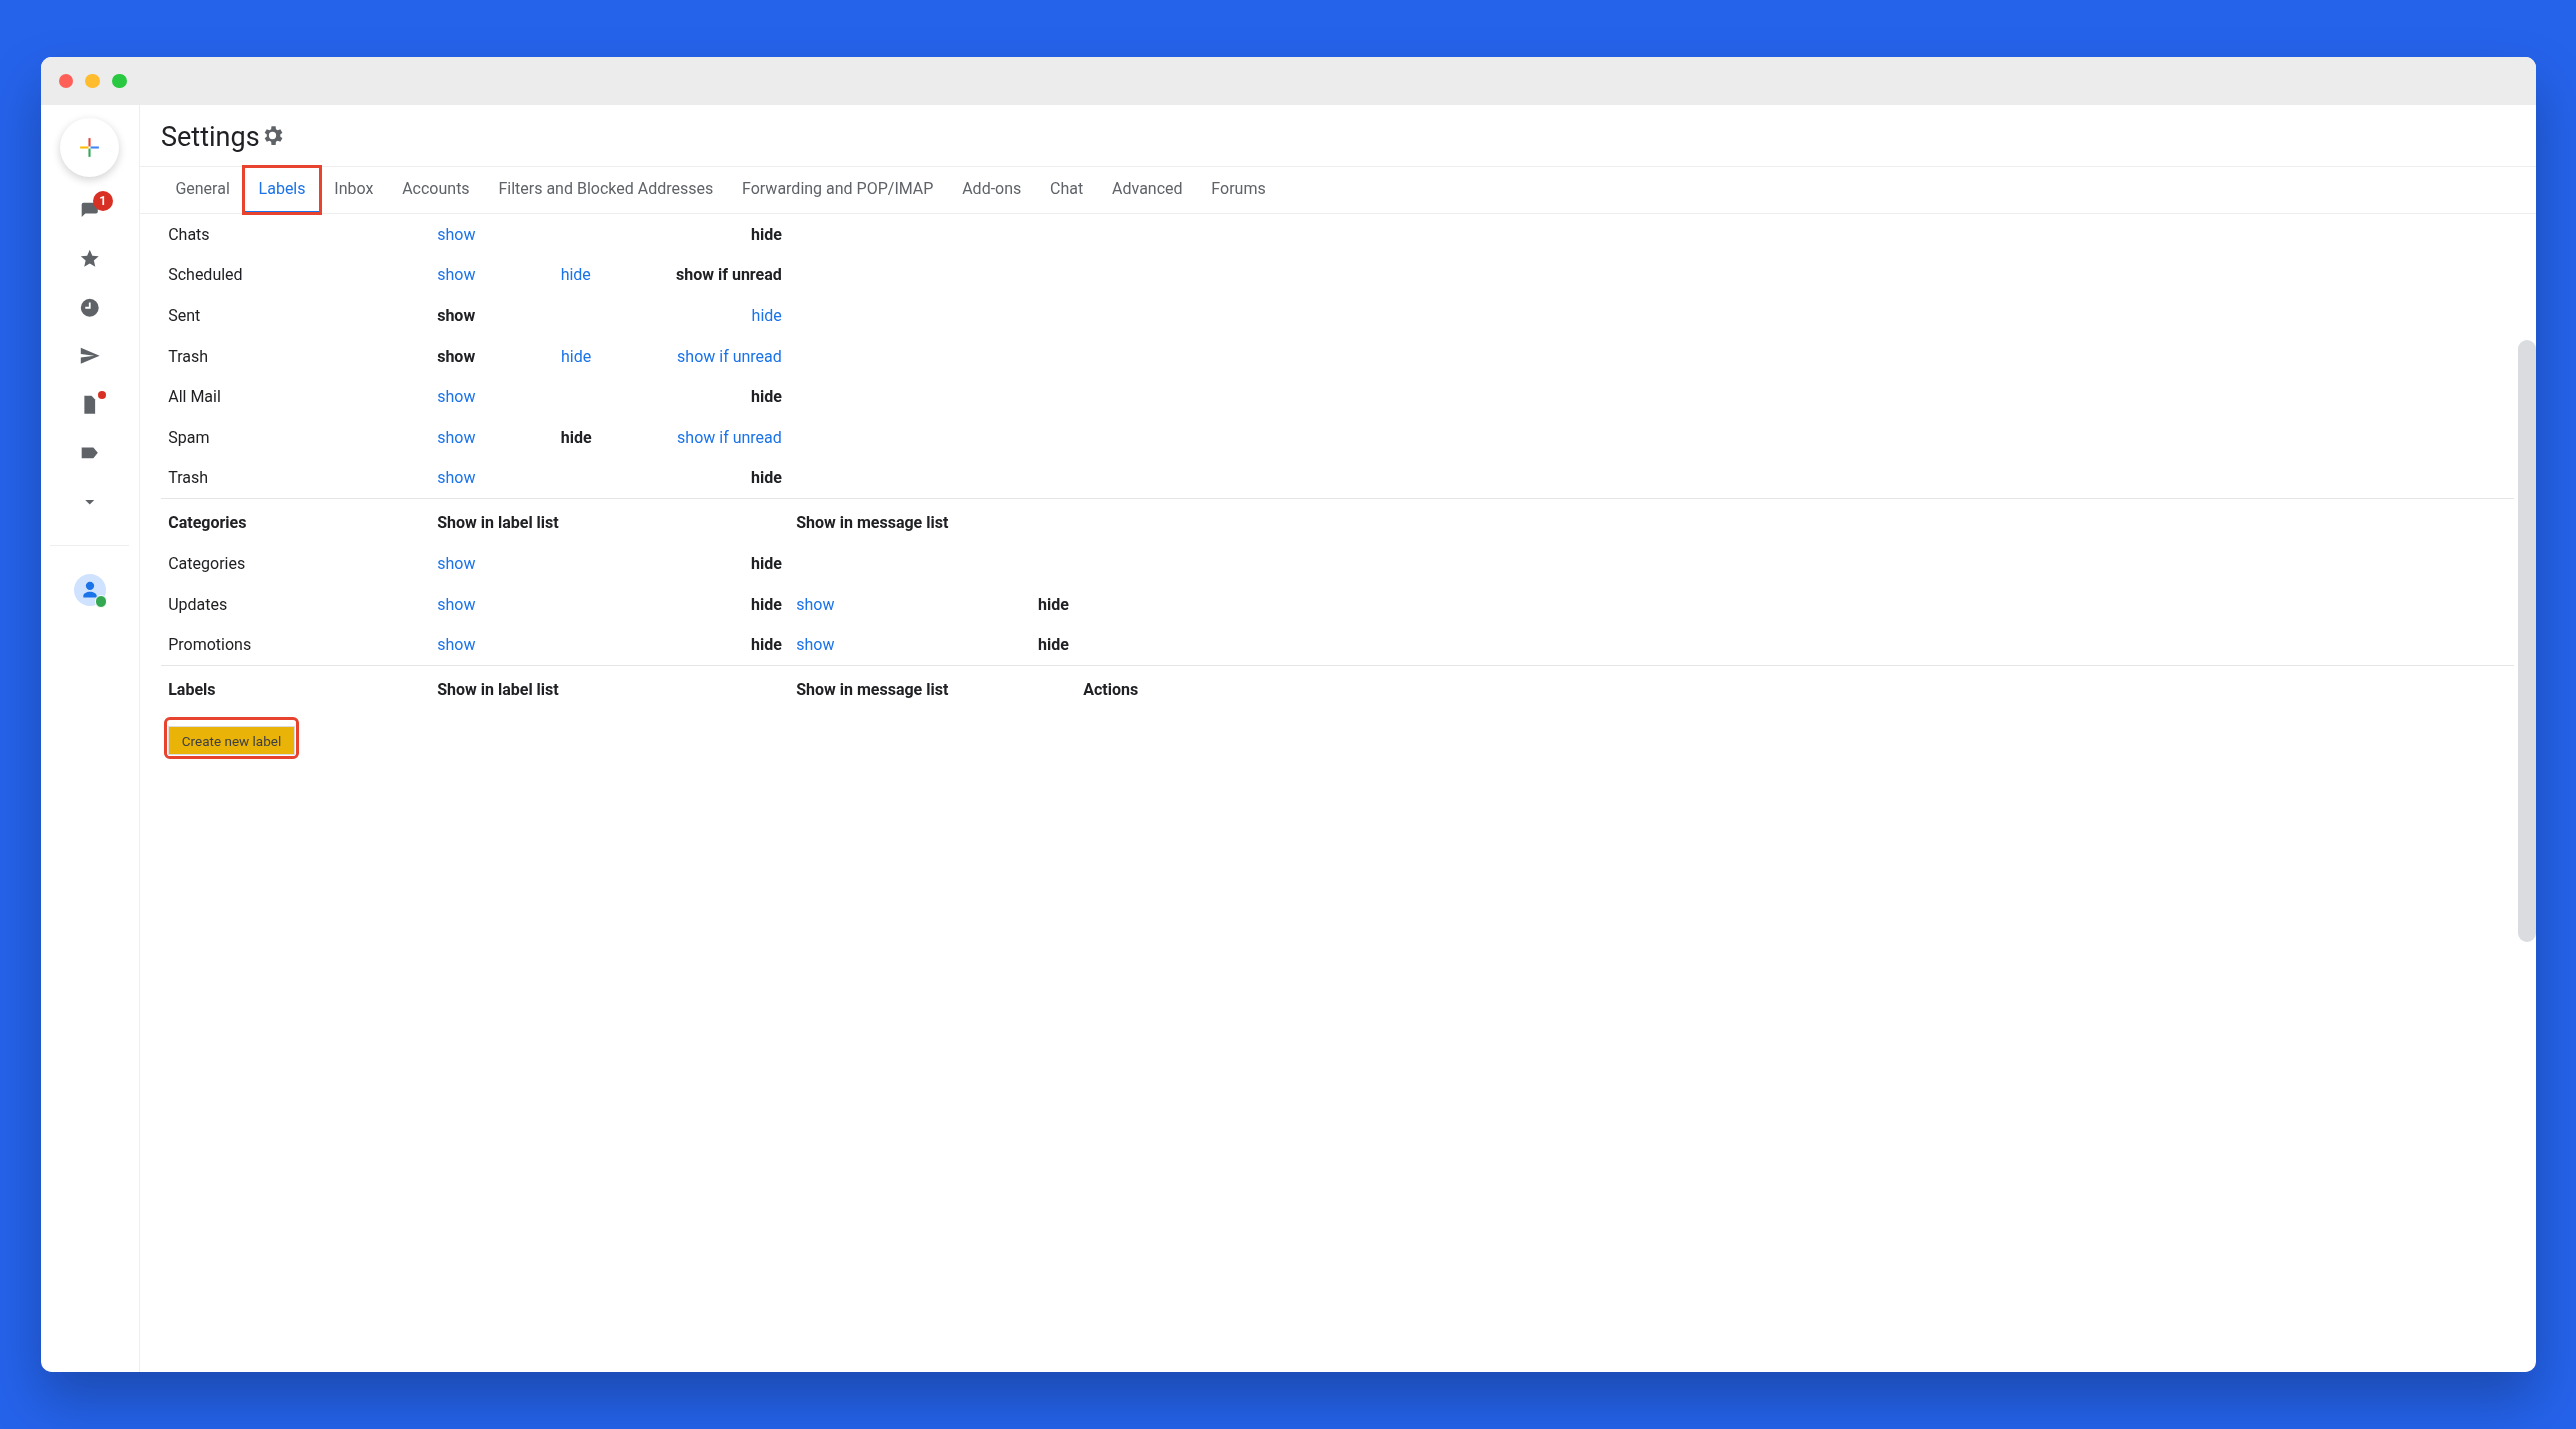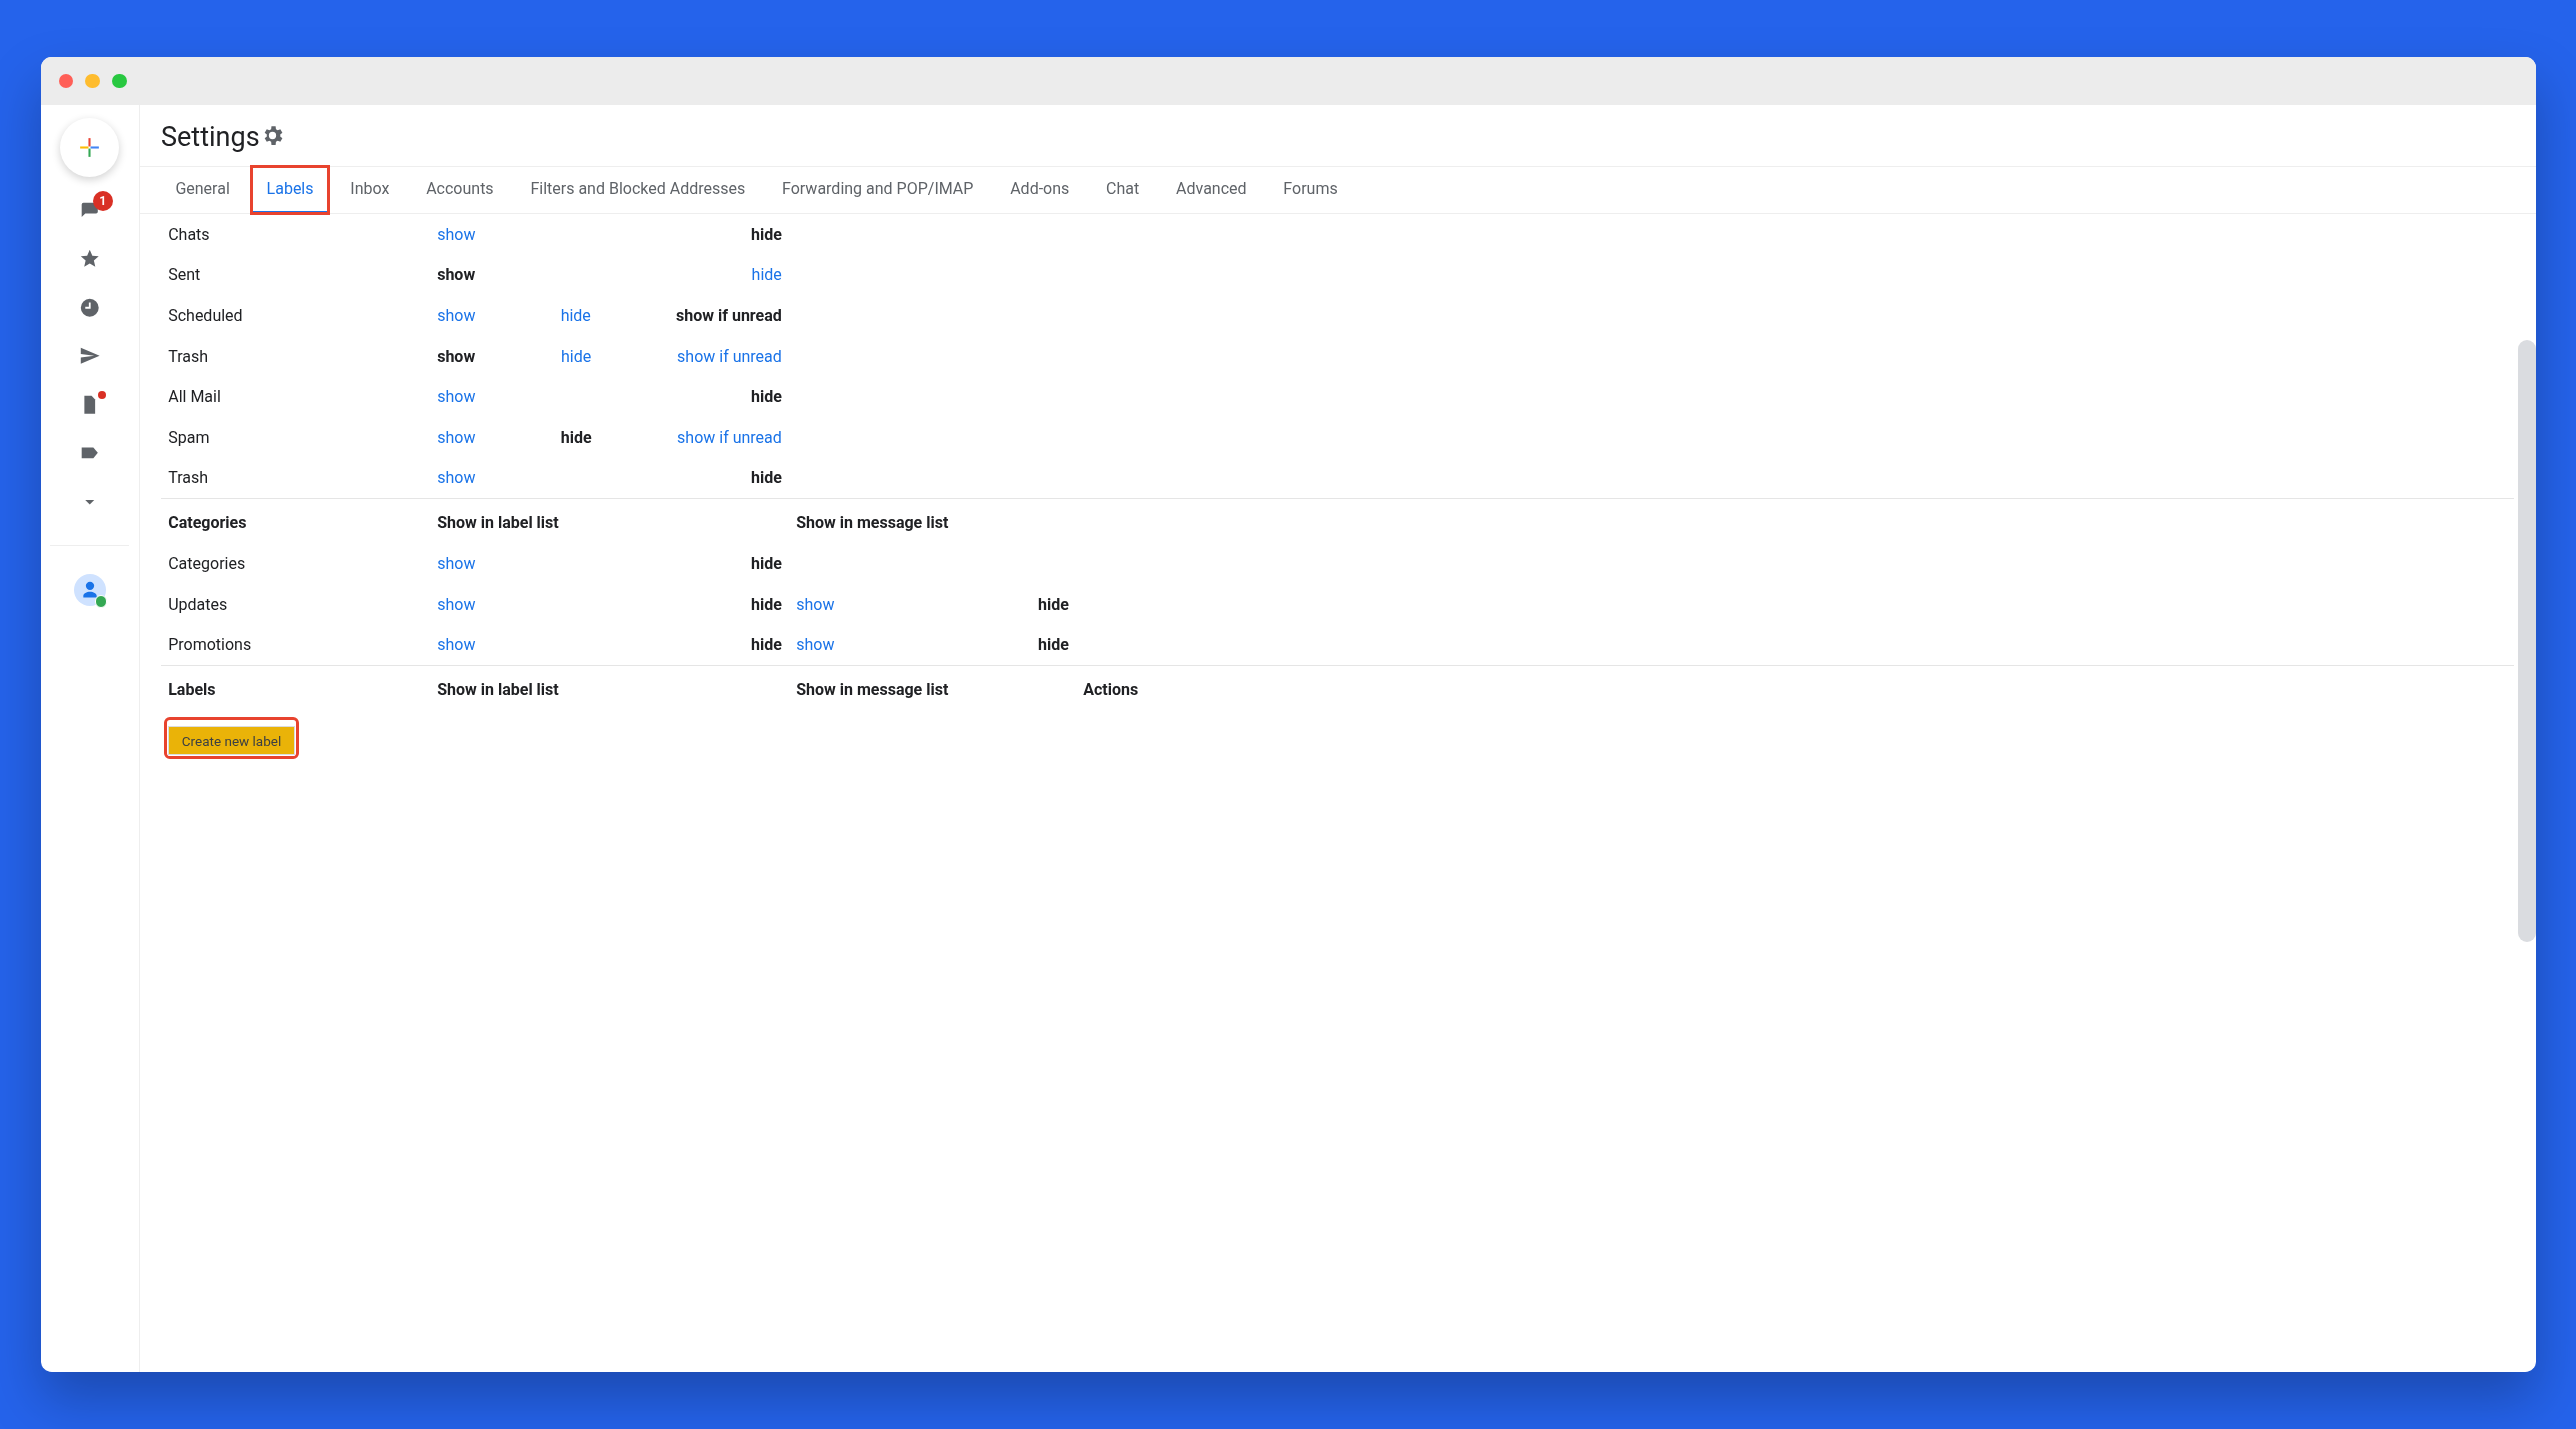--- a/index.html
+++ b/index.html
@@ -121,21 +121,21 @@
   .page-title {
     font-size: 27px;
     font-weight: 400;
     color: #202124;
   }
   .gear { cursor: pointer; }
   .gear svg { width: 25px; height: 25px; fill: #5f6368; }
 
   .tabs {
     display: flex;
-    gap: 8px;
+    gap: 0;
     padding: 0 21.5px;
     border-top: 0.9px solid #eee;
     border-bottom: 0.9px solid #eee;
     flex-wrap: wrap;
   }
   .tab {
     padding: 12.6px 14.4px;
     color: #5f6368;
     font-size: 16px;
     cursor: pointer;
@@ -334,37 +334,37 @@
                 <td>
                   <div class="opts">
                     <span class="opt link">show</span>
                     <span class="opt bold">hide</span>
                   </div>
                 </td>
                 <td></td>
                 <td></td>
               </tr>
               <tr>
+                <td>Scheduled</td>
+                <td>
+                  <div class="opts">
+                    <span class="opt link">show</span>
+                    <span class="opt link">hide</span>
+                    <span class="opt bold">show if unread</span>
+                  </div>
+                </td>
+                <td></td>
+                <td></td>
+              </tr>
+              <tr>
                 <td>Sent</td>
                 <td>
                   <div class="opts">
                     <span class="opt bold">show</span>
                     <span class="opt link">hide</span>
-                  </div>
-                </td>
-                <td></td>
-                <td></td>
-              </tr>
-              <tr>
-                <td>Scheduled</td>
-                <td>
-                  <div class="opts">
-                    <span class="opt link">show</span>
-                    <span class="opt link">hide</span>
-                    <span class="opt bold">show if unread</span>
                   </div>
                 </td>
                 <td></td>
                 <td></td>
               </tr>
               <tr>
                 <td>Trash</td>
                 <td>
                   <div class="opts">
                     <span class="opt bold">show</span>

